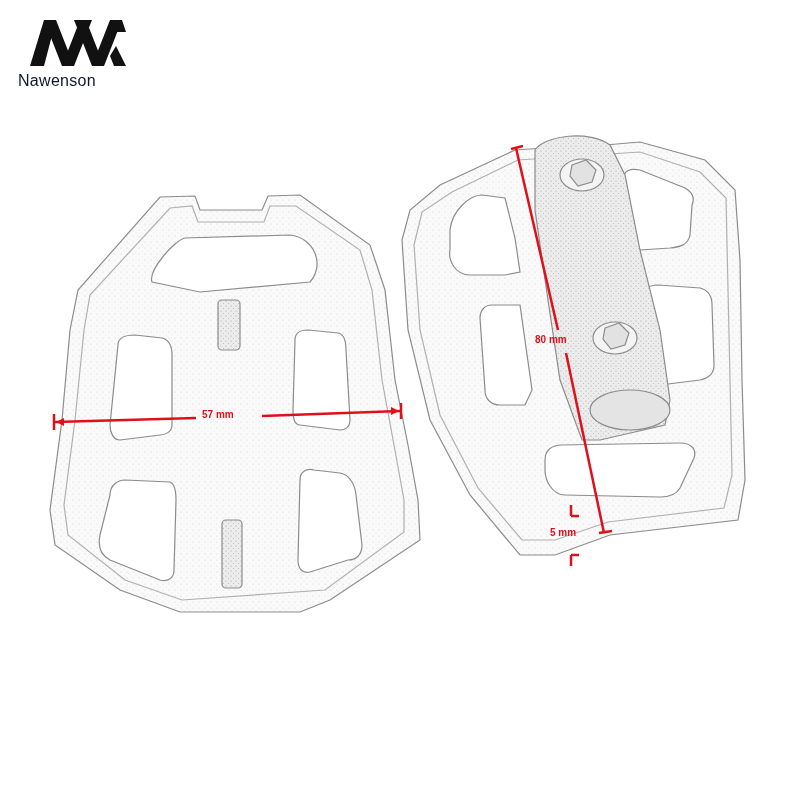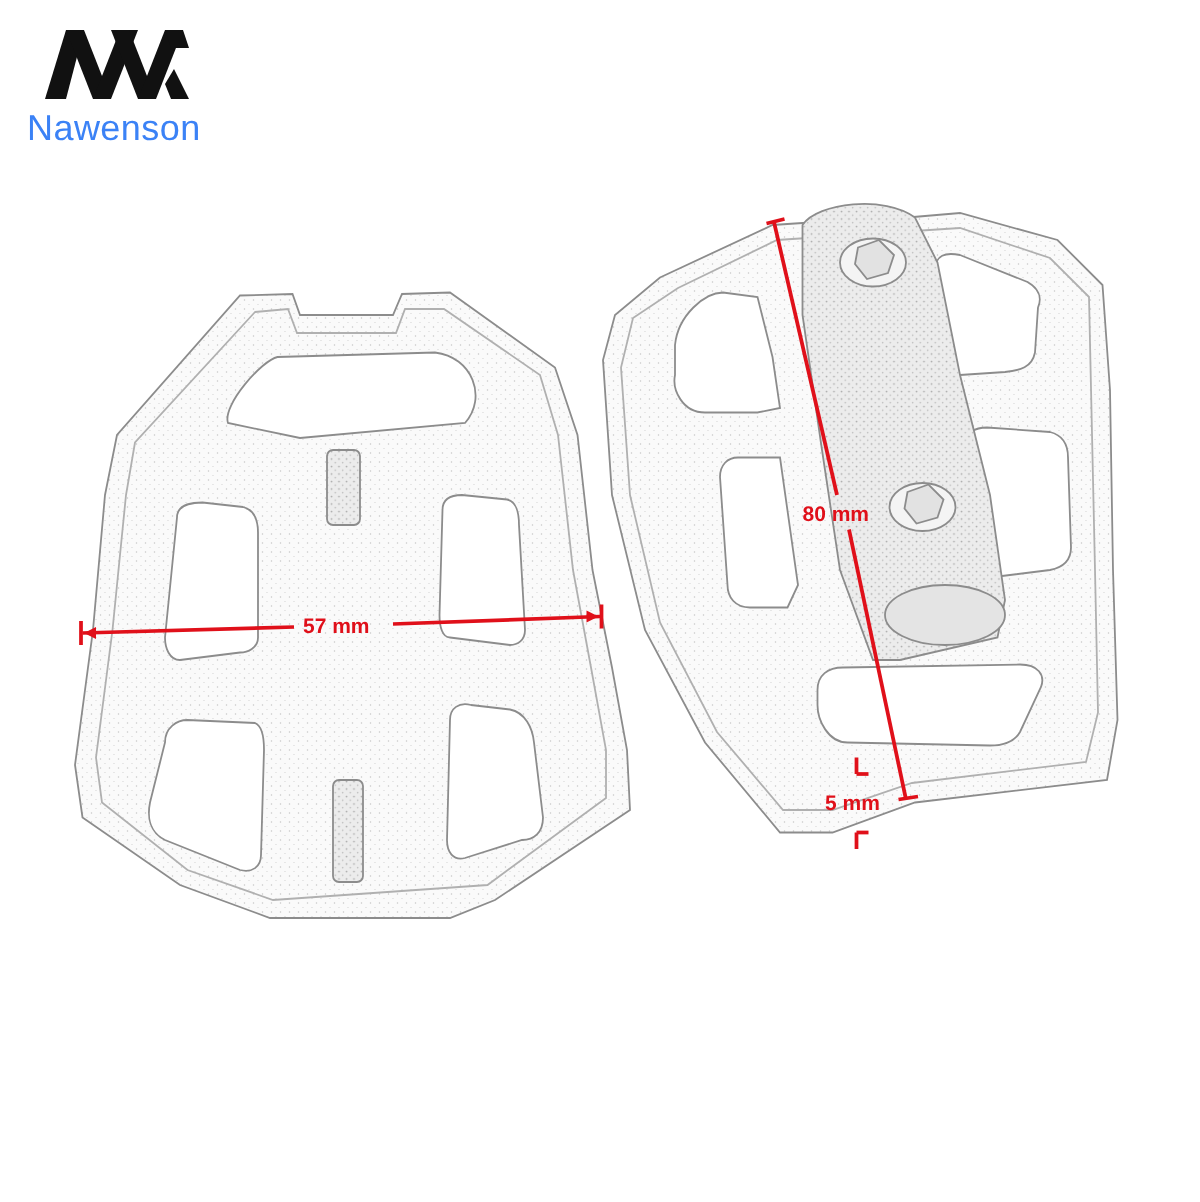--- a/index.html
+++ b/index.html
@@ -1,21 +1,21 @@
 <!DOCTYPE html>
 <html><head>
 <meta charset="utf-8">
 <style>
   html, body { margin: 0; padding: 0; background: #ffffff; }
   body { width: 800px; height: 801px; position: relative; overflow: hidden; font-family: "Liberation Sans", sans-serif; }
   .logo { position: absolute; left: 8px; top: 12px; width: 120px; height: 80px; }
   .logo-mark { position: absolute; left: 22px; top: 6px; width: 96px; height: 50px; }
-  .logo-text { position: absolute; left: 10px; top: 60px; font-size: 24px; color: #3b82f6; letter-spacing: 0.3px; }
+  .logo-text { position: absolute; left: 10px; top: 60px; font-size: 16px; color: #0f172a; letter-spacing: 0.3px; }
   .stage { position: absolute; left: 0; top: 0; width: 800px; height: 801px; }
-  .dim-label { position: absolute; color: #e0101a; font-weight: bold; font-size: 14px; background: transparent; white-space: nowrap; }
+  .dim-label { position: absolute; color: #e0101a; font-weight: bold; font-size: 10px; background: transparent; white-space: nowrap; }
 </style>
 </head>
 <body>
 
 <div class="logo">
   <svg class="logo-mark" viewBox="0 0 96 50">
     <polygon points="0,48 14,2 26,2 14,48" fill="#111"></polygon>
     <polygon points="14,2 26,2 44,48 32,48" fill="#111"></polygon>
     <polygon points="32,48 50,2 62,2 44,48" fill="#111"></polygon>
     <polygon points="44,2 56,2 74,48 62,48" fill="#111"></polygon>

